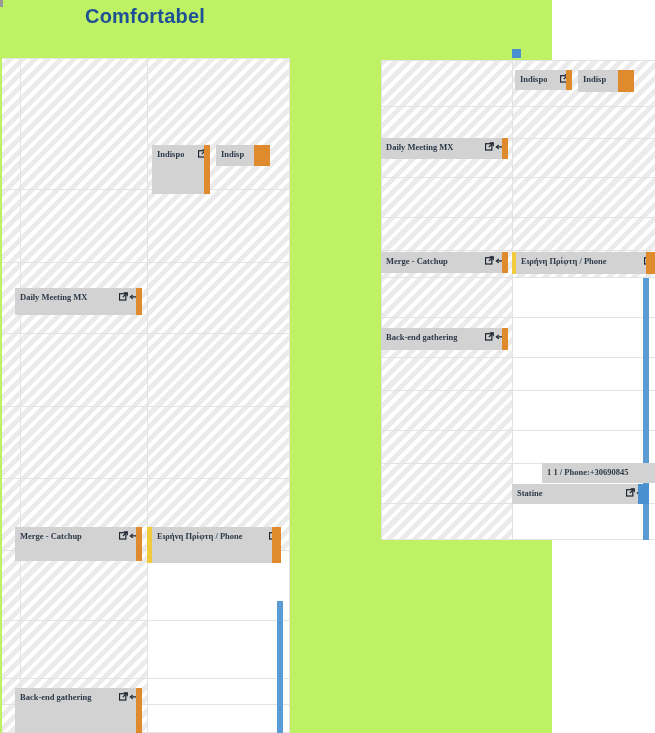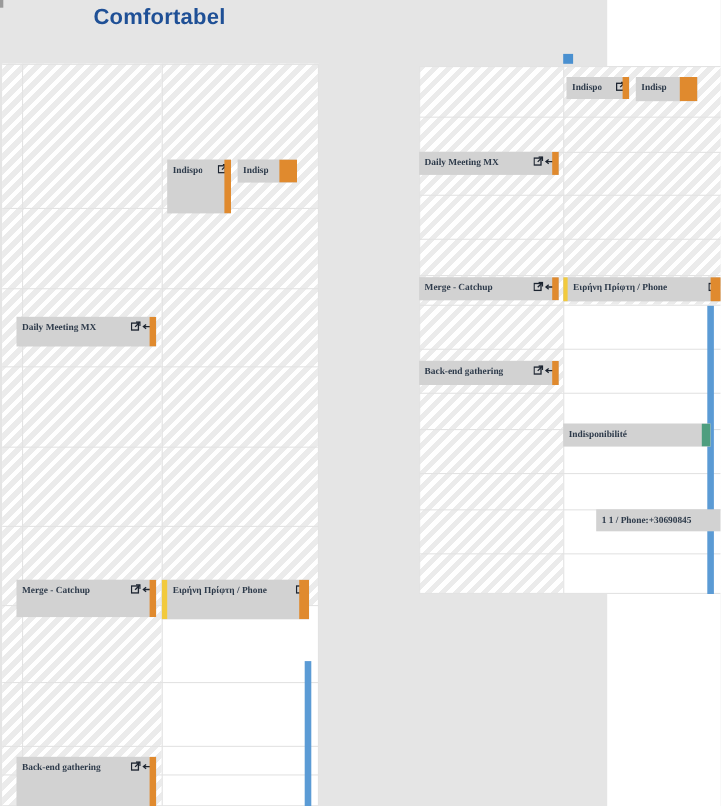--- a/index.html
+++ b/index.html
@@ -9,21 +9,21 @@
     width: 655px;
     height: 733px;
     overflow: hidden;
     font-family: "Liberation Sans", sans-serif;
   }
 
   #root {
     position: relative;
     width: 552px;
     height: 733px;
-    background: #e5e5e5;
+    background: #bef264;
   }
 
   
   .view-title {
     position: absolute;
     font-size: 20px;
     font-weight: bold;
     color: #1f5096;
     letter-spacing: 0.2px;
     white-space: nowrap;
@@ -446,39 +446,54 @@
             <svg width="10" height="9" viewBox="0 0 12 10">
               <path d="M11 1.5 V5.5 H2.2" fill="none" stroke="#1c2430" stroke-width="1.4"></path>
               <path d="M4.6 3.1 L1.6 5.5 L4.6 7.9" fill="none" stroke="#1c2430" stroke-width="1.4"></path>
             </svg>
           </span>
         </span>
       </div>
       <div class="accent-r acc-orange"></div>
     </div>
 
-    <div class="event" style="left:131px; top:325px; width:134px; height:21px;">
-      <div class="ev-body">
-        <span class="ev-title">Indisponibilité</span>
-      </div>
-      <div class="accent-r acc-green" style="width:8px;"></div>
-    </div>
 
     <div class="event" style="left:131px; top:403px; width:134px; height:20px;margin-left:30px;">
       <div class="ev-body">
         <span class="ev-title">1 1 / Phone:+30690845</span>
         <span class="ev-icons">
           <span class="ico">
             <svg width="9" height="9" viewBox="0 0 12 12">
               <rect x="0.7" y="2.3" width="8.4" height="8.4" fill="none" stroke="#1c2430" stroke-width="1.6"></rect>
               <path d="M6.2 1 H11 V5.8" fill="none" stroke="#1c2430" stroke-width="1.6"></path>
               <path d="M5.1 6.9 L10.7 1.3" stroke="#1c2430" stroke-width="1.6"></path>
             </svg>
           </span>
         </span>
       </div>
       <div class="accent-r acc-orange" style="width:8px;"></div>
     </div>
 
+    <div class="event" style="left:131px; top:424px; width:137px; height:20px;">
+      <div class="ev-body">
+        <span class="ev-title">Statine</span>
+        <span class="ev-icons tight">
+          <span class="ico">
+            <svg width="9" height="9" viewBox="0 0 12 12">
+              <rect x="0.7" y="2.3" width="8.4" height="8.4" fill="none" stroke="#1c2430" stroke-width="1.6"></rect>
+              <path d="M6.2 1 H11 V5.8" fill="none" stroke="#1c2430" stroke-width="1.6"></path>
+              <path d="M5.1 6.9 L10.7 1.3" stroke="#1c2430" stroke-width="1.6"></path>
+            </svg>
+          </span>
+          <span class="ico">
+            <svg width="10" height="9" viewBox="0 0 12 10">
+              <path d="M11 1.5 V5.5 H2.2" fill="none" stroke="#1c2430" stroke-width="1.4"></path>
+              <path d="M4.6 3.1 L1.6 5.5 L4.6 7.9" fill="none" stroke="#1c2430" stroke-width="1.4"></path>
+            </svg>
+          </span>
+        </span>
+      </div>
+      <div class="accent-r acc-blue" style="width:11px;"></div>
+    </div>
 
   </div>
 
 </div>
 
 </body></html>

